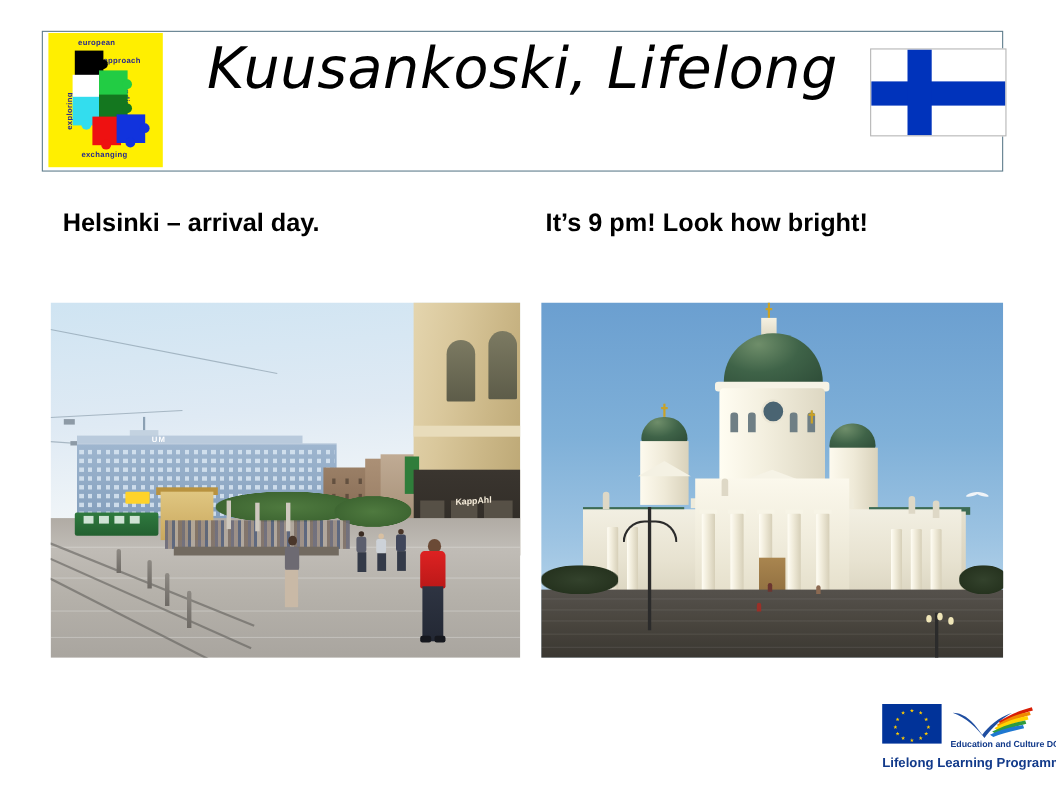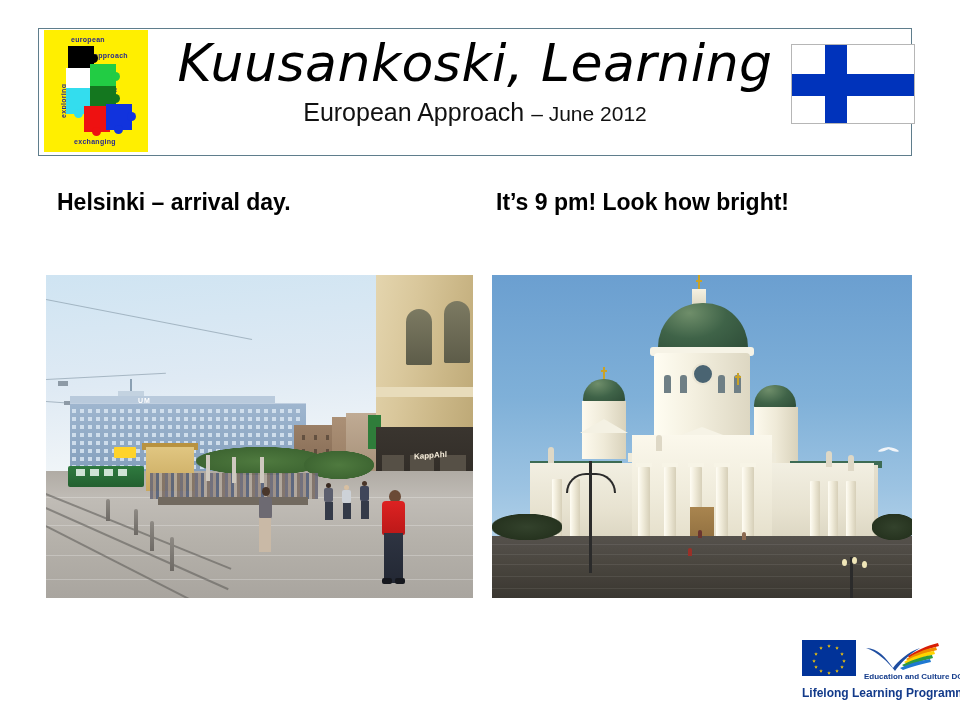--- a/index.html
+++ b/index.html
@@ -500,24 +500,21 @@
   <span class="puzzle pz-black"></span>
   <span class="puzzle pz-white"></span>
   <span class="puzzle pz-green"></span>
   <span class="puzzle pz-cyan"></span>
   <span class="puzzle pz-dgreen"></span>
   <span class="puzzle pz-red"></span>
   <span class="puzzle pz-blue"></span>
 </div>
 
 <div id="title-wrap">
-  <div id="page-title">Kuusankoski, Learning</div>
-  <div id="page-subtitle">
-    <span class="sub-main">European Approach </span><span class="sub-date">– June 2012</span>
-  </div>
+  <div id="page-title">Kuusankoski, Lifelong</div>
 </div>
 
 <div id="flag-finland">
   <span class="flag-cross-h"></span>
   <span class="flag-cross-v"></span>
 </div>
 
 <div class="caption" id="caption-left">Helsinki – arrival day.</div>
 <div class="caption" id="caption-right">It’s 9 pm! Look how bright!</div>
 

